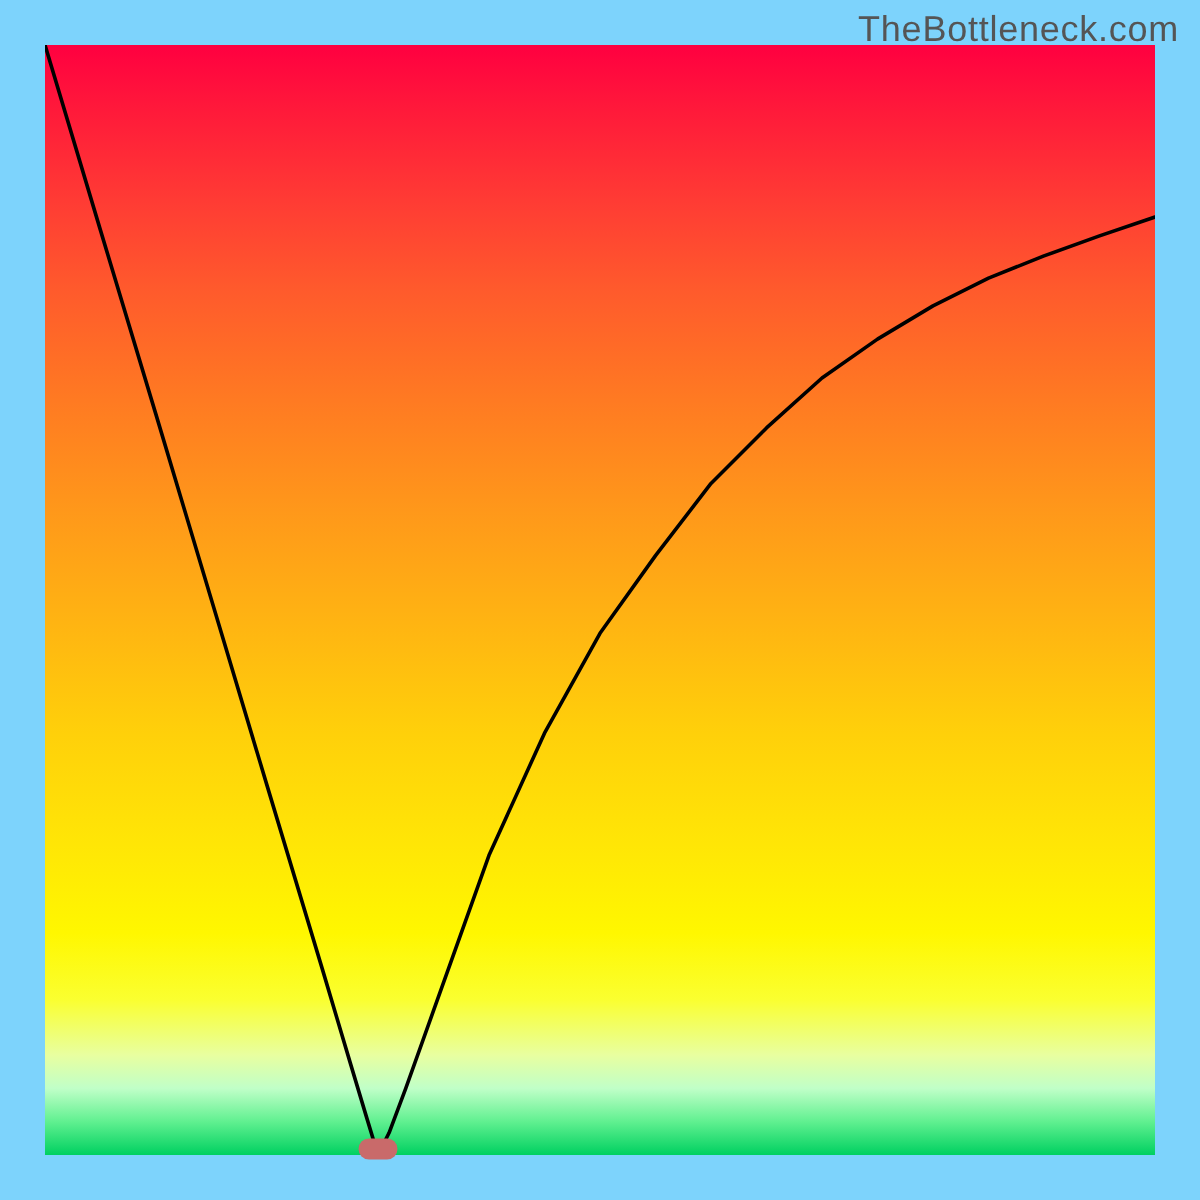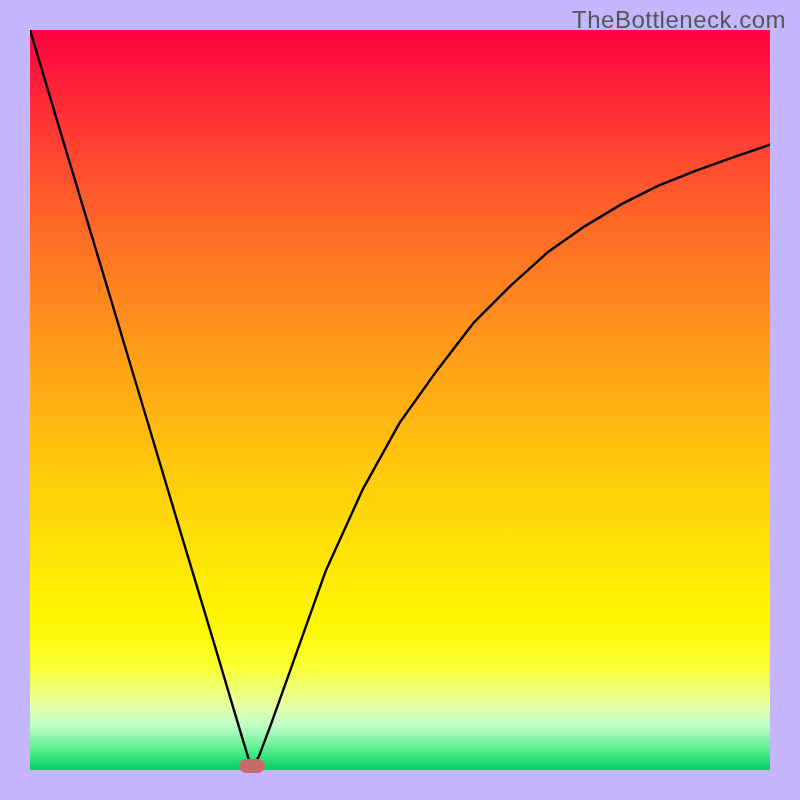--- a/index.html
+++ b/index.html
@@ -7,21 +7,21 @@
     padding: 0;
     width: 800px;
     height: 800px;
     overflow: hidden;
     font-family: Arial, Helvetica, sans-serif;
   }
   .frame {
     position: relative;
     width: 800px;
     height: 800px;
-    background: #c4b5fd;
+    background: #7dd3fc;
   }
   .watermark {
     position: absolute;
     top: 6px;
     right: 14px;
     color: #555;
     font-size: 24px;
     font-weight: 500;
     letter-spacing: 0.5px;
     z-index: 3;

